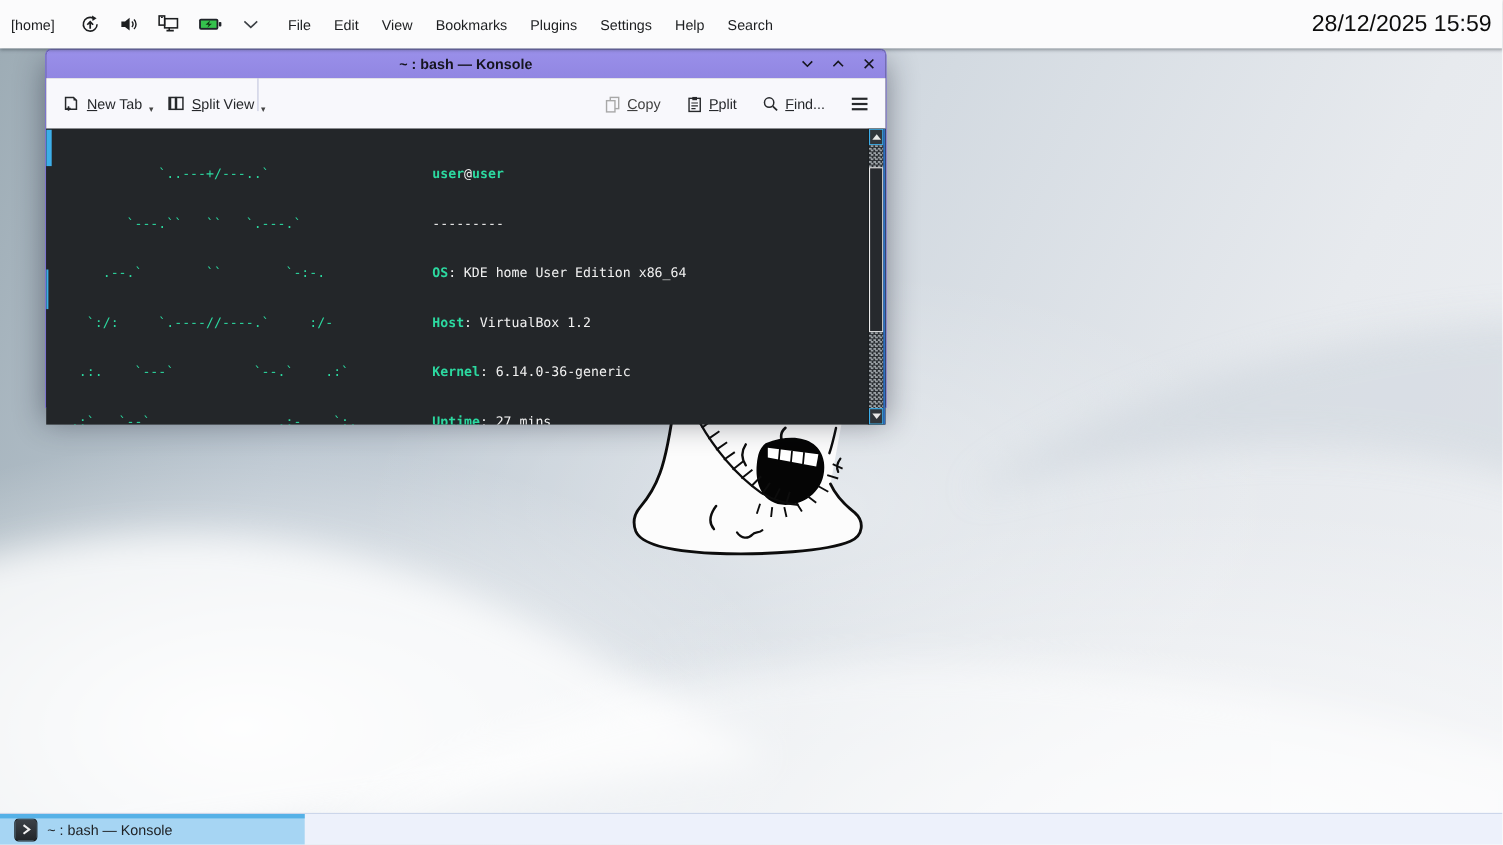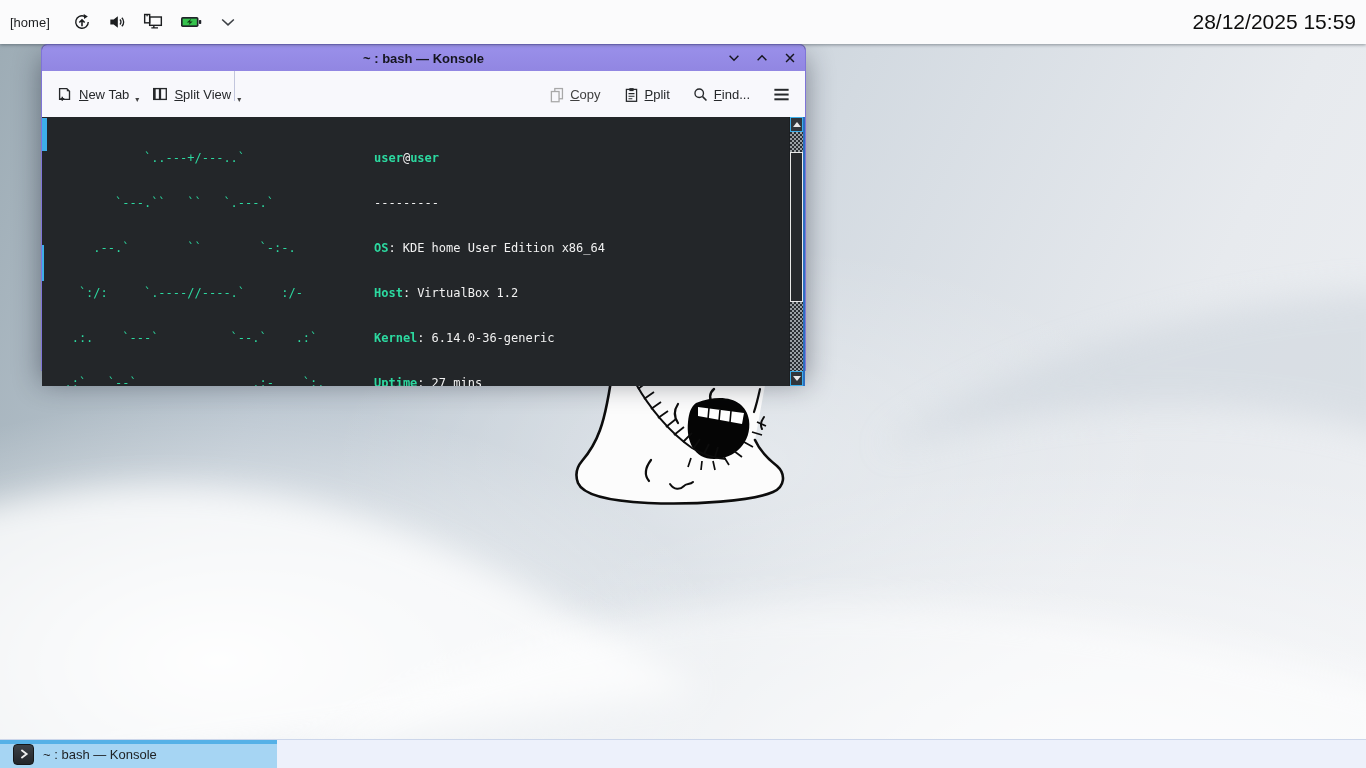--- a/index.html
+++ b/index.html
@@ -42,21 +42,21 @@
   .drop { font-size:8px; color:#444; align-self:flex-end; padding-bottom:3px; margin-left:1px; }
   .tsep { position:absolute; left:192px; top:0; width:1px; height:30px; background:#c2c6dd; }
   .tool-right { margin-left:auto; display:flex; align-items:center; gap:10px; }
   .tbtn.disabled { color:#404040; }
 
   
   .terminal { position:relative; height:269px; background:#232629; overflow:hidden;
     font-family:"DejaVu Sans Mono","Liberation Mono",monospace; font-size:12px; line-height:15px; color:#f1f1f1; }
   .art { position:absolute; left:8px; top:4px; white-space:pre; color:#2cd9a0; }
   .art div { height:15px; }
-  .info { position:absolute; left:332px; top:4px; white-space:pre; }
+  .info { position:absolute; left:351px; top:4px; white-space:pre; }
   .info .row { height:15px; }
   .green { color:#2cd9a0; font-weight:bold; }
   .val { margin-left:7px; }
   .focus-accent { position:absolute; left:0; top:1px; width:5px; height:33px; background:#3daee9; }
   .focus-accent2 { position:absolute; left:0; top:128px; width:2px; height:36px; background:#3daee9; }
   .term-focus-right { position:absolute; right:0; top:0; bottom:0; width:2px; background:#2d6fc0; }
 
   
   .scrollbar { position:absolute; right:2px; top:0; bottom:0; width:14px; background:#2a2e32;
     display:flex; flex-direction:column; border-left:1px solid #1b1e21; }
@@ -154,20 +154,30 @@
             <rect x="23.5" y="9.5" width="2.8" height="5" rx="1" fill="#20242a"></rect>
             <rect x="4" y="8" width="17" height="8" fill="#35c24d"></rect>
             <path d="M14,8 L9,12.5 L12.5,12.5 L11,16 L16,11.5 L12.8,11.5 Z" fill="#123314"></path>
           </svg>
       </span>
       <span>
         <svg width="20" height="20" viewBox="0 0 24 24">
             <path d="M5,9 L12,15.5 L19,9" fill="none" stroke="#3c4045" stroke-width="1.8"></path>
           </svg>
       </span>
+    </div>
+    <div class="menus">
+      <span>File</span>
+      <span>Edit</span>
+      <span>View</span>
+      <span>Bookmarks</span>
+      <span>Plugins</span>
+      <span>Settings</span>
+      <span>Help</span>
+      <span>Search</span>
     </div>
     <span class="clock">28/12/2025 15:59</span>
   </div>
 
   <div class="window">
     <div class="titlebar">
       <span class="title">~ : bash — Konsole</span>
       <div class="winbtns">
         <span>
           <svg width="14" height="14" viewBox="0 0 16 16">

